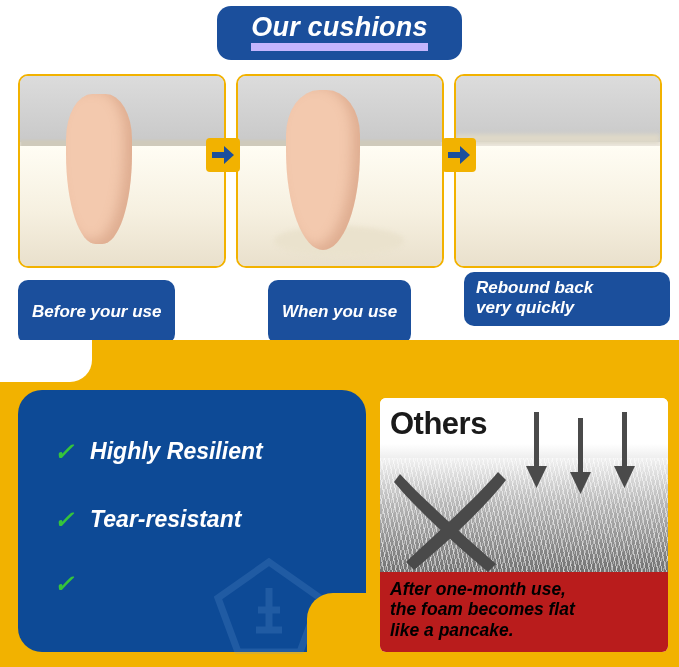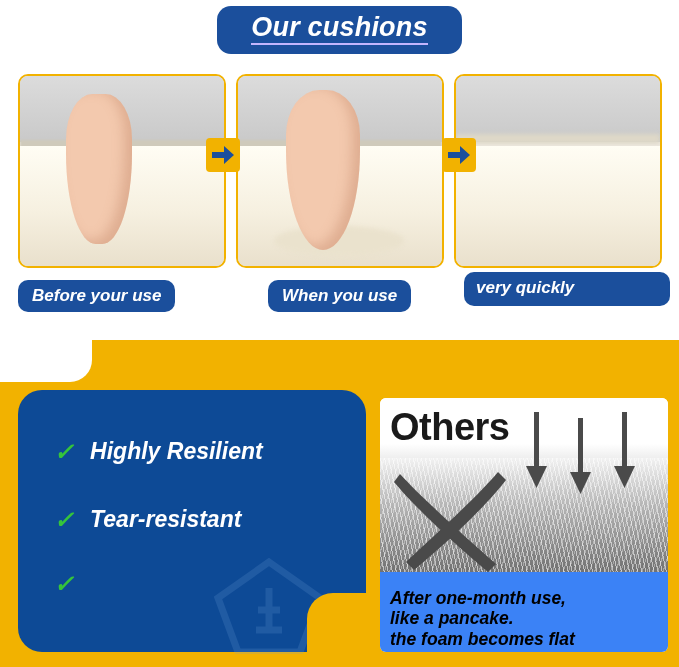--- a/index.html
+++ b/index.html
@@ -30,21 +30,21 @@
     padding: 7px 34px 9px 34px;
     font-size: 27px;
     font-weight: bold;
     font-style: italic;
     letter-spacing: .2px;
     line-height: 1.05;
     position: relative;
   }
   .title-pill .underline {
     display: inline-block;
-    border-bottom: 2px solid #c4b5fd;
+    border-bottom: 8px solid #c4b5fd;
     padding-bottom: 2px;
   }
 
   
   .photos {
     position: absolute;
     left: 18px; top: 74px;
     width: 644px; height: 190px;
     display: flex;
     gap: 10px;
@@ -119,21 +119,21 @@
 
   
   .caption {
     position: absolute;
     background: #1b4f9c;
     color: #fff;
     font-size: 17px;
     font-weight: bold;
     font-style: italic;
     border-radius: 10px;
-    padding: 6px 14px;
+    padding: 22px 14px;
     line-height: 1.18;
   }
   #caption-1 { left: 18px;  top: 280px; }
   #caption-2 { left: 268px; top: 280px; }
   #caption-3 { left: 464px; top: 272px; width: 184px; padding: 6px 10px 8px 12px; }
 
   
   .yellow-band {
     position: absolute;
     left: 0; top: 340px;
@@ -208,21 +208,21 @@
     position: absolute;
     left: 0; right: 0; top: 60px; bottom: 0;
     background:
       repeating-linear-gradient(78deg, rgba(255,255,255,.55) 0 1px, rgba(0,0,0,0) 1px 4px),
       repeating-linear-gradient(-72deg, rgba(255,255,255,.35) 0 1px, rgba(0,0,0,0) 1px 5px),
       linear-gradient(180deg,#f2f2f2 0%, #b6b6b6 40%, #6f6f6f 100%);
   }
   .others-title {
     position: absolute;
     left: 10px; top: 8px;
-    font-size: 38px;
+    font-size: 31px;
     font-weight: bold;
     color: #1a1a1a;
     letter-spacing: -.5px;
     z-index: 3;
   }
   .big-x {
     position: absolute;
     left: 12px; top: 70px;
     width: 120px; height: 104px;
     z-index: 3;
@@ -230,27 +230,27 @@
   .down-arrows {
     position: absolute;
     left: 138px; top: 14px;
     width: 130px; height: 84px;
     z-index: 3;
   }
   .others-caption {
     position: absolute;
     left: 0; right: 0; bottom: 0;
     height: 80px;
-    background: #3b82f6;
+    background: #b91c1c;
     color: #000;
     font-size: 17.5px;
     font-weight: bold;
     font-style: italic;
     line-height: 1.17;
-    padding: 16px 8px 0 10px;
+    padding: 7px 8px 0 10px;
     box-sizing: border-box;
   }
 </style>
 </head>
 <body>
 
 <div class="title-wrap">
   <div class="title-pill">
     <span class="underline">Our cushions</span>
   </div>
@@ -287,20 +287,21 @@
 </div>
 <div class="arrow-badge" id="arrow-2">
   <svg width="22" height="18" viewBox="0 0 22 18" aria-hidden="true">
     <path d="M0 6 H12 V0 L22 9 L12 18 V12 H0 Z" fill="#1b4f9c"></path>
   </svg>
 </div>
 
 <div class="caption" id="caption-1">Before your use</div>
 <div class="caption" id="caption-2">When you use</div>
 <div class="caption" id="caption-3">
+  <div>Rebound back</div>
   <div>very  quickly</div>
 </div>
 
 <div class="yellow-band"></div>
 <div class="white-notch"></div>
 
 <div class="blue-panel">
 
   <div class="feature" id="feature-0">
     <span class="check">✓</span>
@@ -346,16 +347,16 @@
         <rect x="60" y="6" width="5" height="58"></rect>
         <path d="M52 60 L73 60 L62.5 82 Z"></path>
         <rect x="104" y="0" width="5" height="58"></rect>
         <path d="M96 54 L117 54 L106.5 76 Z"></path>
       </g>
     </svg>
   </div>
 
   <div class="others-caption">
     <div>After one-month use,</div>
+    <div>the foam becomes flat</div>
     <div>like a pancake.</div>
-    <div>the foam becomes flat</div>
   </div>
 </div>
 
 </body></html>

